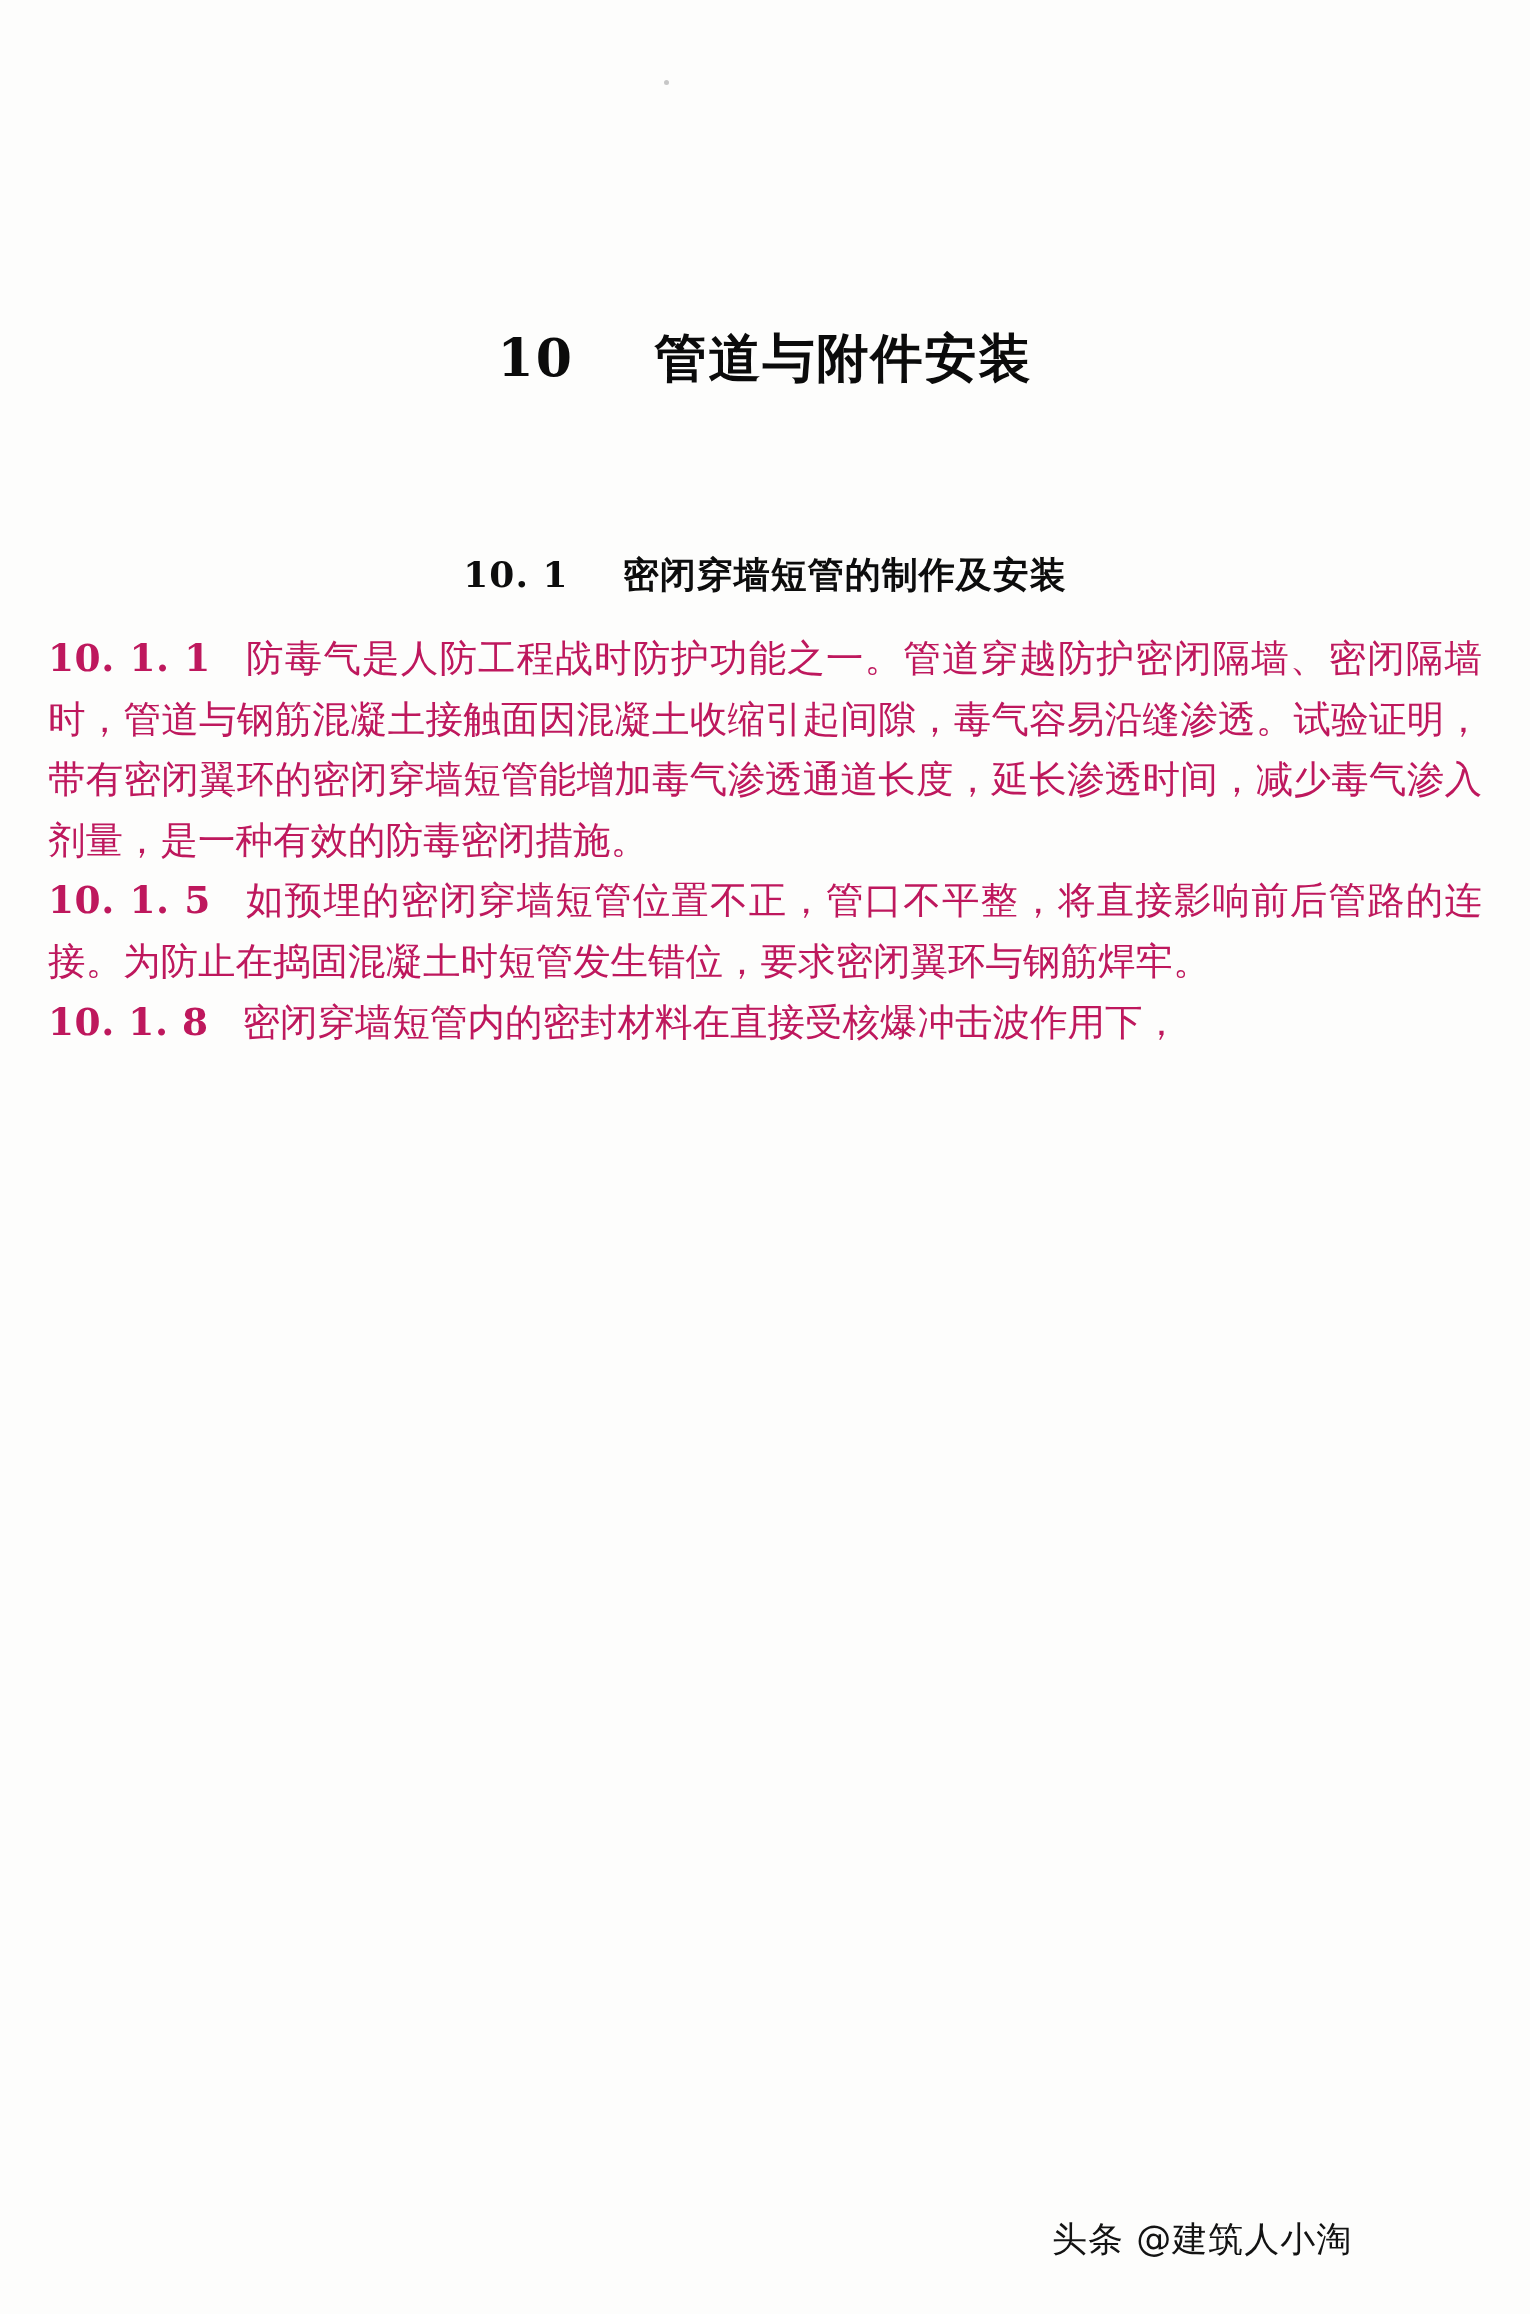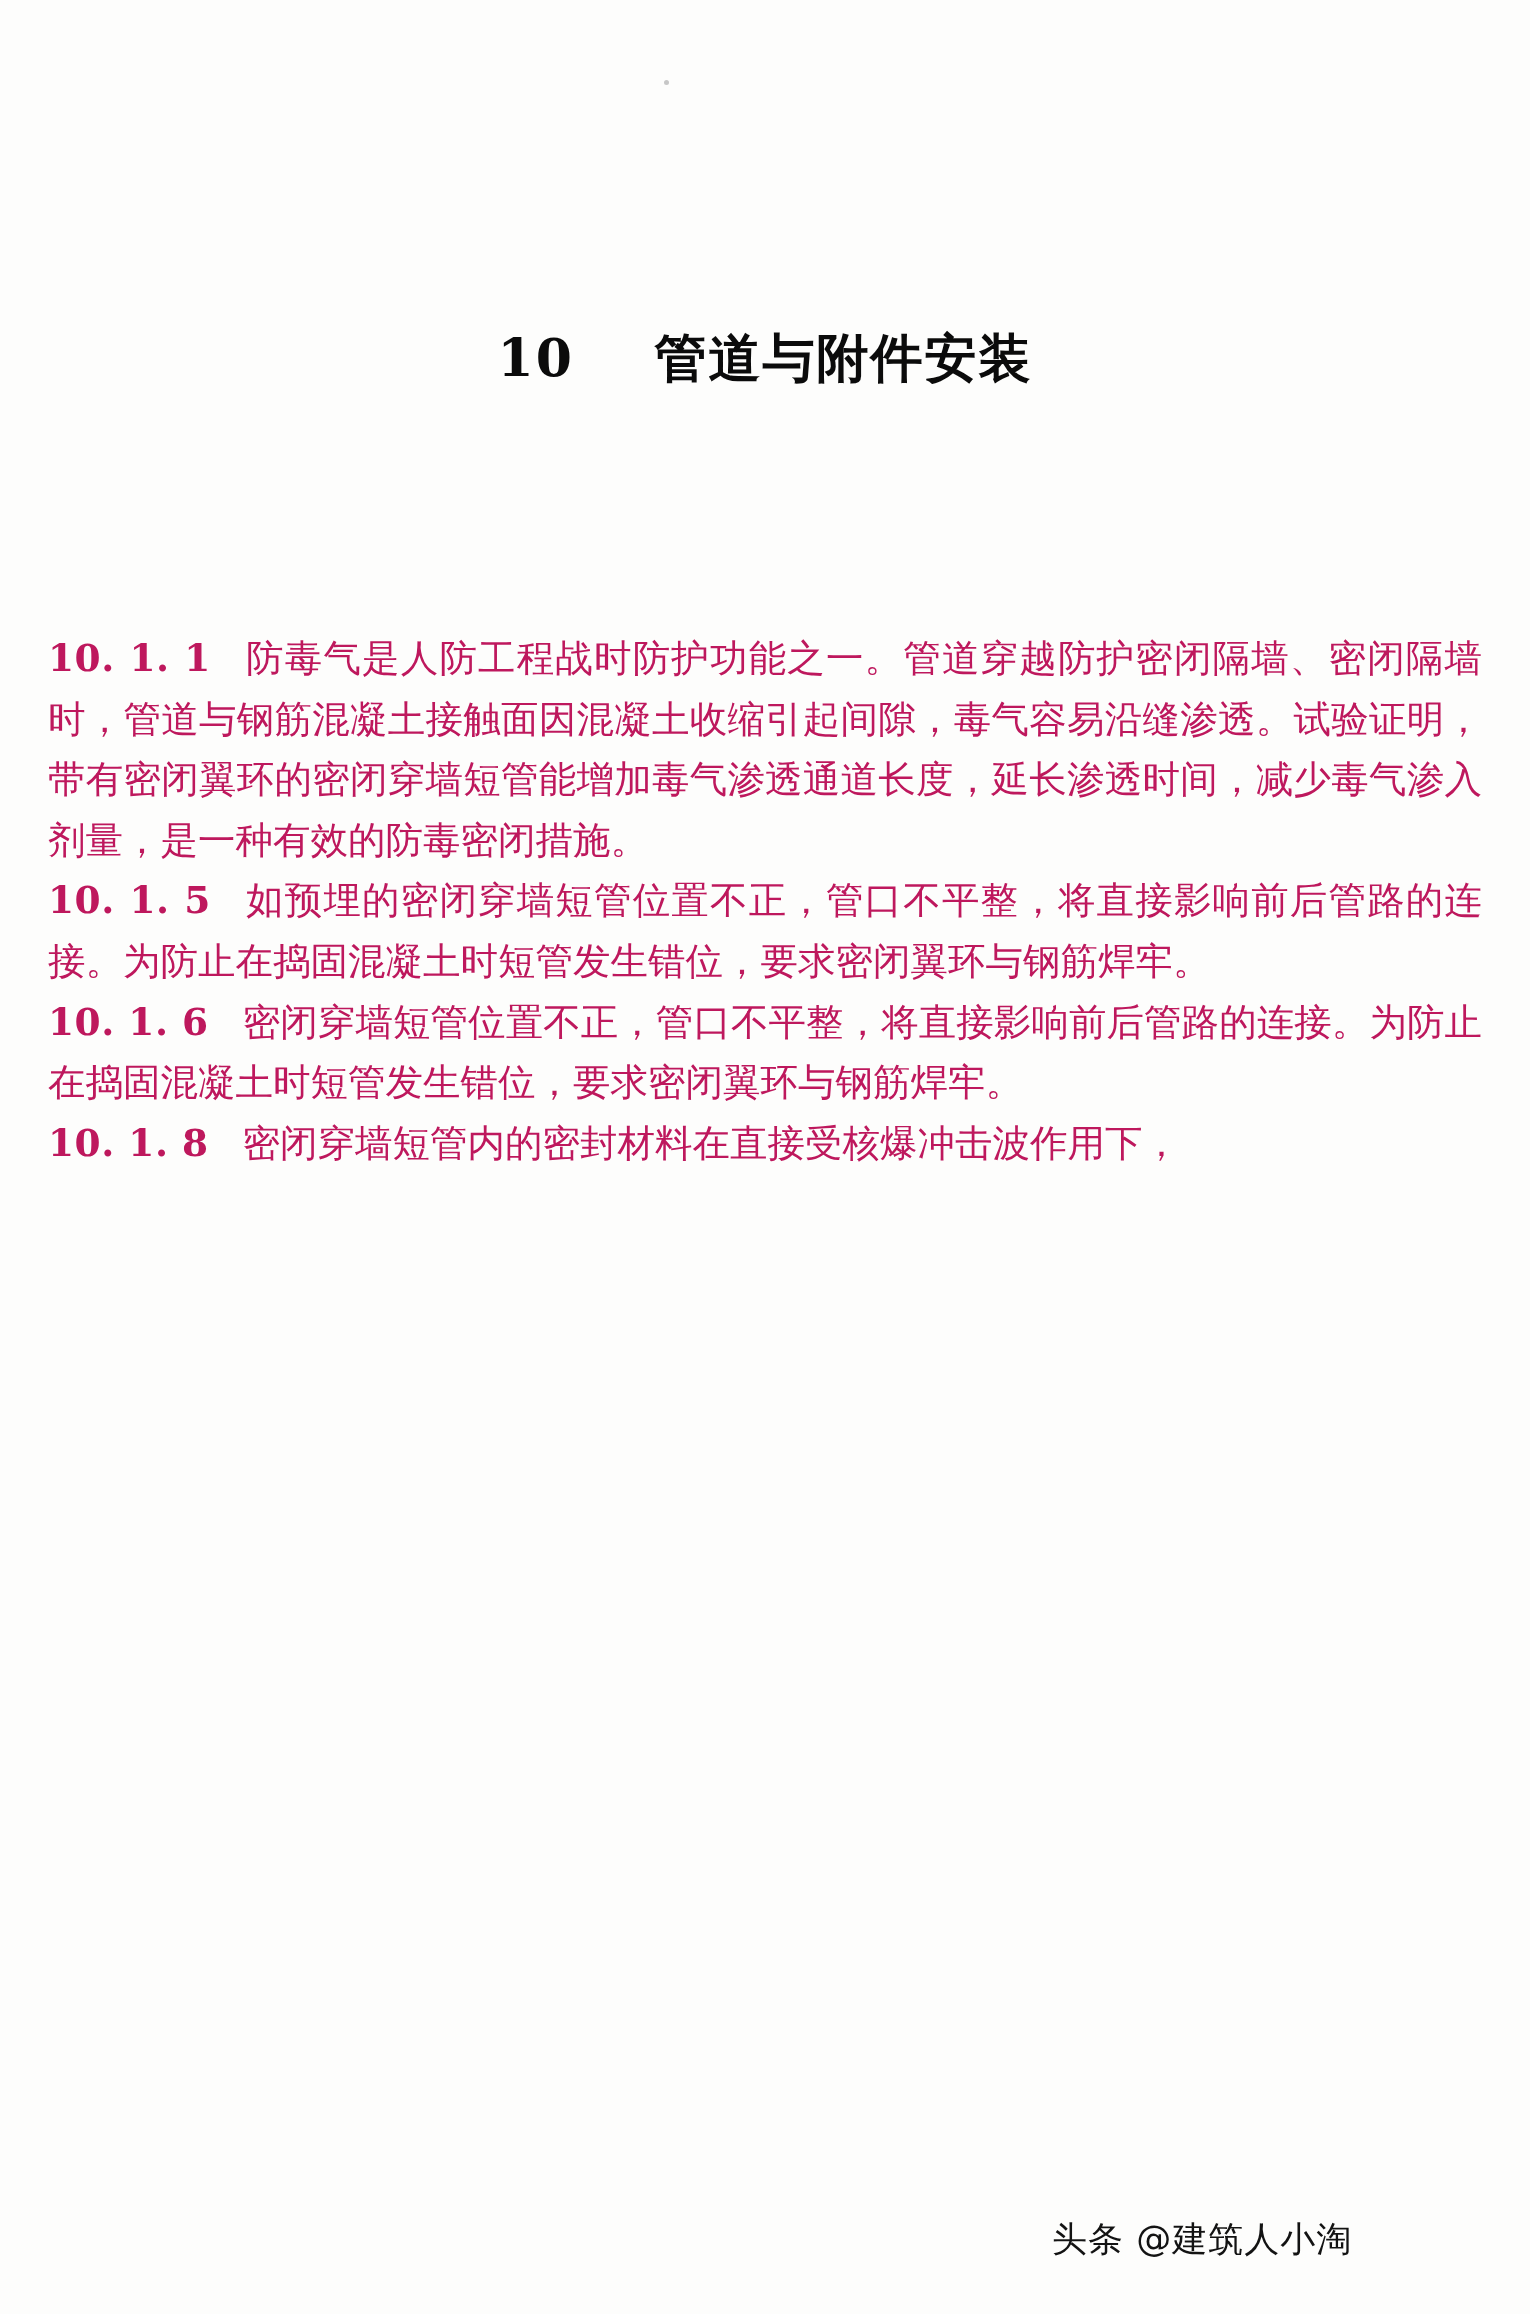--- a/index.html
+++ b/index.html
@@ -115,30 +115,30 @@
 
 <div class="page">
   <div class="scan-tint"></div>
 
   <div class="content">
 
     <span class="dust"></span>
 
     <h1 class="chapter-title">10    管道与附件安装</h1>
 
+    <h2 class="section-title">10. 1    密闭穿墙短管的制作及安装</h2>
 
     <div class="body-block">
 
       <p class="para"><span class="num">10. 1. 1</span><span class="gap"></span><span>防毒气是人防工程战时防护功能之一。管道穿越防护密闭隔墙、密闭隔墙时，管道与钢筋混凝土接触面因混凝土收缩引起间隙，毒气容易沿缝渗透。试验证明，带有密闭翼环的密闭穿墙短管能增加毒气渗透通道长度，延长渗透时间，减少毒气渗入剂量，是一种有效的防毒密闭措施。</span></p>
 
 
       <p class="para"><span class="num">10. 1. 5</span><span class="gap"></span><span>如预埋的密闭穿墙短管位置不正，管口不平整，将直接影响前后管路的连接。为防止在捣固混凝土时短管发生错位，要求密闭翼环与钢筋焊牢。</span></p>
 
 
-      <p class="para"><span class="num">10. 1. 6</span><span class="gap"></span><span>密闭穿墙短管位置不正，管口不平整，将直接影响前后管路的连接。为防止在捣固混凝土时短管发生错位，要求密闭翼环与钢筋焊牢。</span></p>
 
 
       <p class="para"><span class="num">10. 1. 8</span><span class="gap"></span><span>密闭穿墙短管内的密封材料在直接受核爆冲击波作用下，</span></p>
 
     </div>
   </div>
 
   <div class="watermark">头条 @建筑人小淘</div>
 </div>
 

